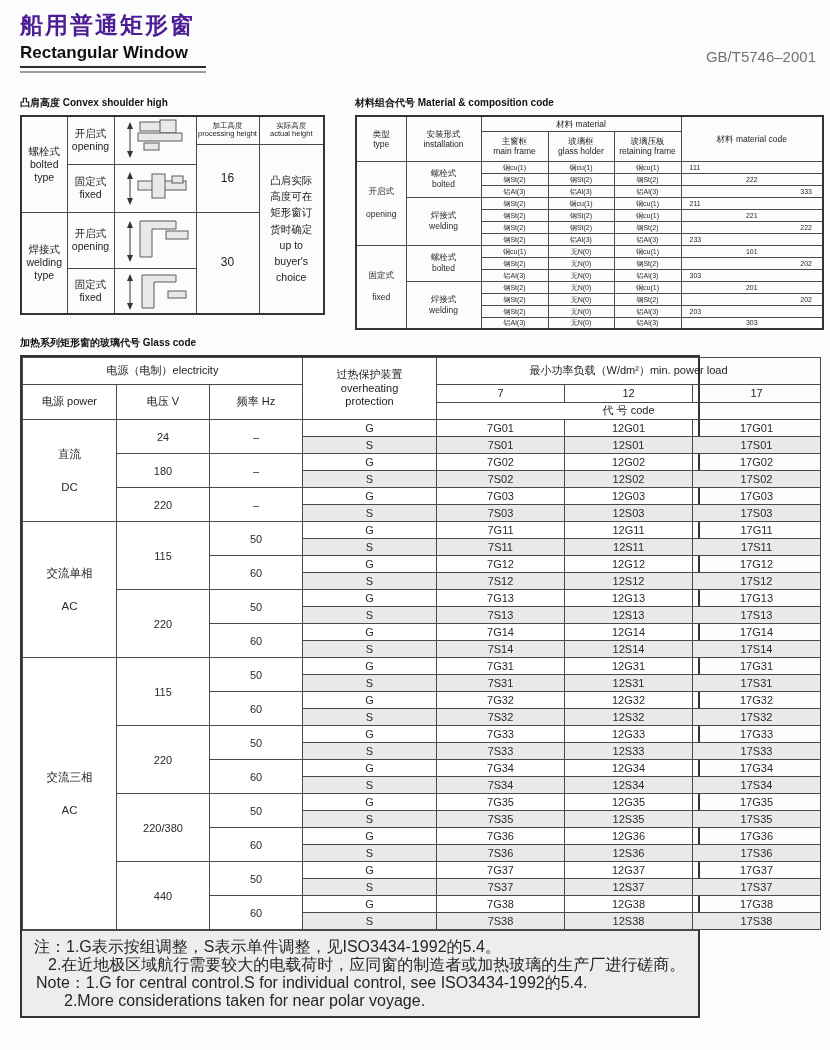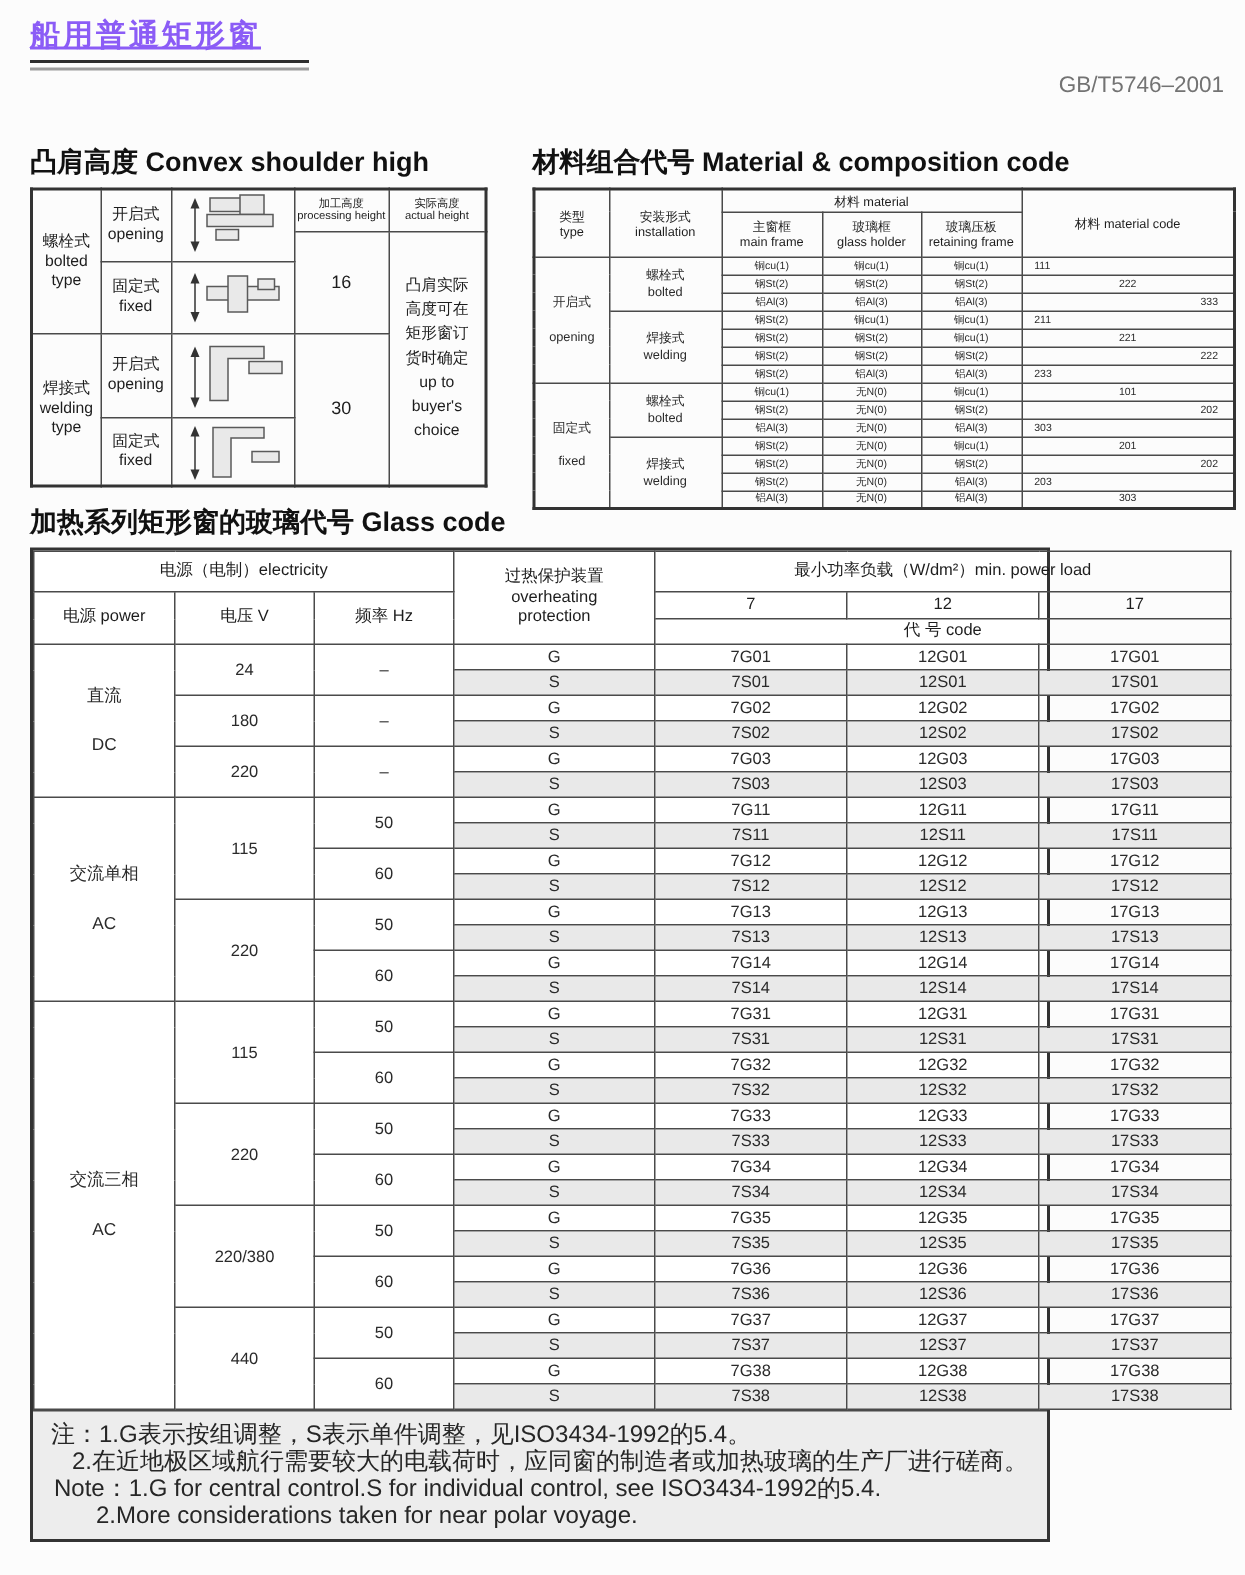--- a/index.html
+++ b/index.html
@@ -8,28 +8,28 @@
     position:relative;
     background:#fcfcfc;
     color:#222;
     font-family:"Liberation Sans","DejaVu Sans",sans-serif;
     overflow:hidden;
   }
   .ml { white-space:pre-line; }
 
   
   .doc-header { position:absolute; left:20px; top:10px; }
-  .title-cn { font-size:20px; font-weight:bold; letter-spacing:2px; color:#8b5cf6;text-decoration:underline; }
+  .title-cn { font-size:23px; font-weight:bold; letter-spacing:2px; color:#4c1d95; }
   .title-en { font-size:17px; font-weight:bold; color:#111; margin-top:2px; }
   .title-rule { width:186px; height:7px; margin-top:3px;
     border-top:2px solid #2e2e2e; border-bottom:2px solid #9c9c9c; }
   .std-code { position:absolute; top:48px; right:14px; font-size:15px; color:#737373; }
 
   
-  .sec-title { font-size:18px; font-weight:bold; color:#111; margin-bottom:5px; white-space:nowrap; }
+  .sec-title { font-size:10px; font-weight:bold; color:#111; margin-bottom:5px; white-space:nowrap; }
 
   
   table { border-collapse:collapse; table-layout:fixed; }
   td,th { border:1px solid #4a4a4a; text-align:center; vertical-align:middle; overflow:hidden; }
 
   
   .top-left { position:absolute; left:20px; top:96px; }
   #shoulder-table { width:303px; border:2px solid #333; }
   #shoulder-table td, #shoulder-table th { font-size:10.5px; line-height:1.25; color:#1d1d1d; font-weight:normal; }
   #shoulder-table .tiny-h { font-size:7.5px; line-height:1.15; }
@@ -69,20 +69,21 @@
   .notes div { font-size:16px; line-height:18px; color:#262626; white-space:nowrap; }
   .note-cn2 { padding-left:14px; }
   .note-en1 { padding-left:2px; }
   .note-en2 { padding-left:30px; }
 </style>
 </head>
 <body>
 
 <div class="doc-header">
   <div class="title-cn">船用普通矩形窗</div>
+  <div class="title-en">Rectangular Window</div>
   <div class="title-rule"></div>
 </div>
 <div class="std-code">GB/T5746–2001</div>
 
 <div class="top-left">
   <div class="sec-title">凸肩高度 Convex shoulder high</div>
   <table id="shoulder-table">
     <colgroup>
         <col style="width:46px">
         <col style="width:47px">

